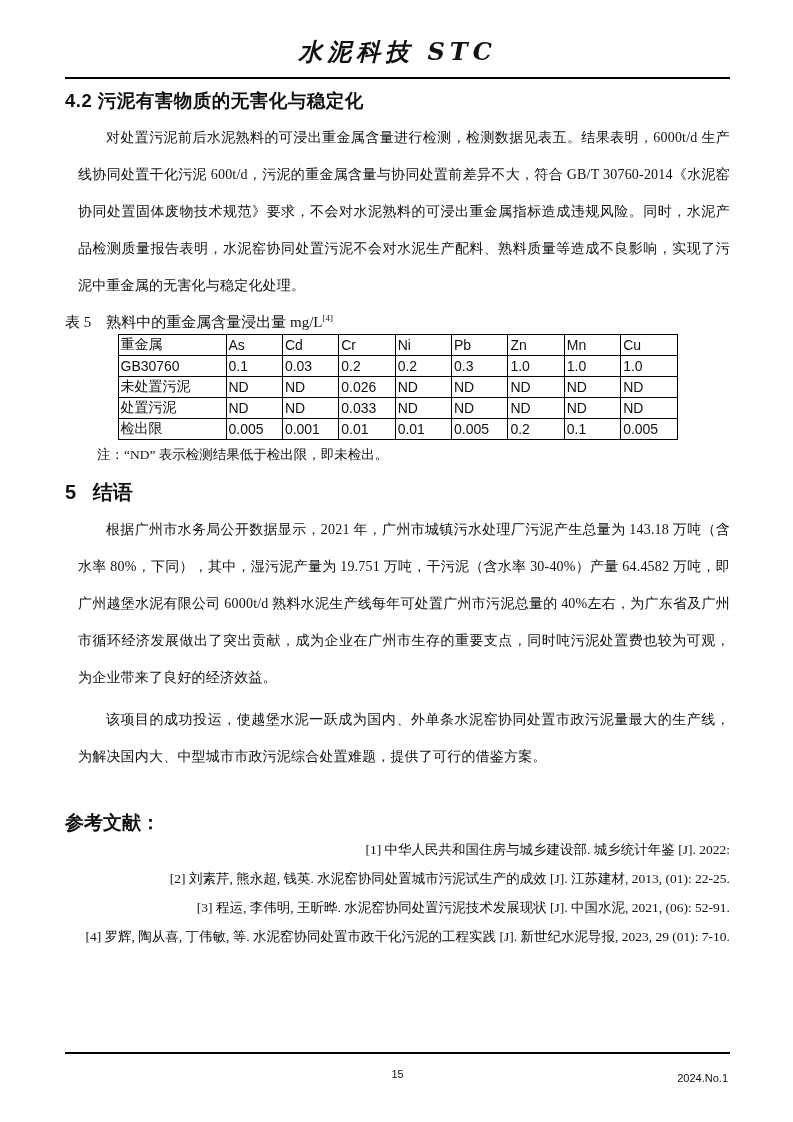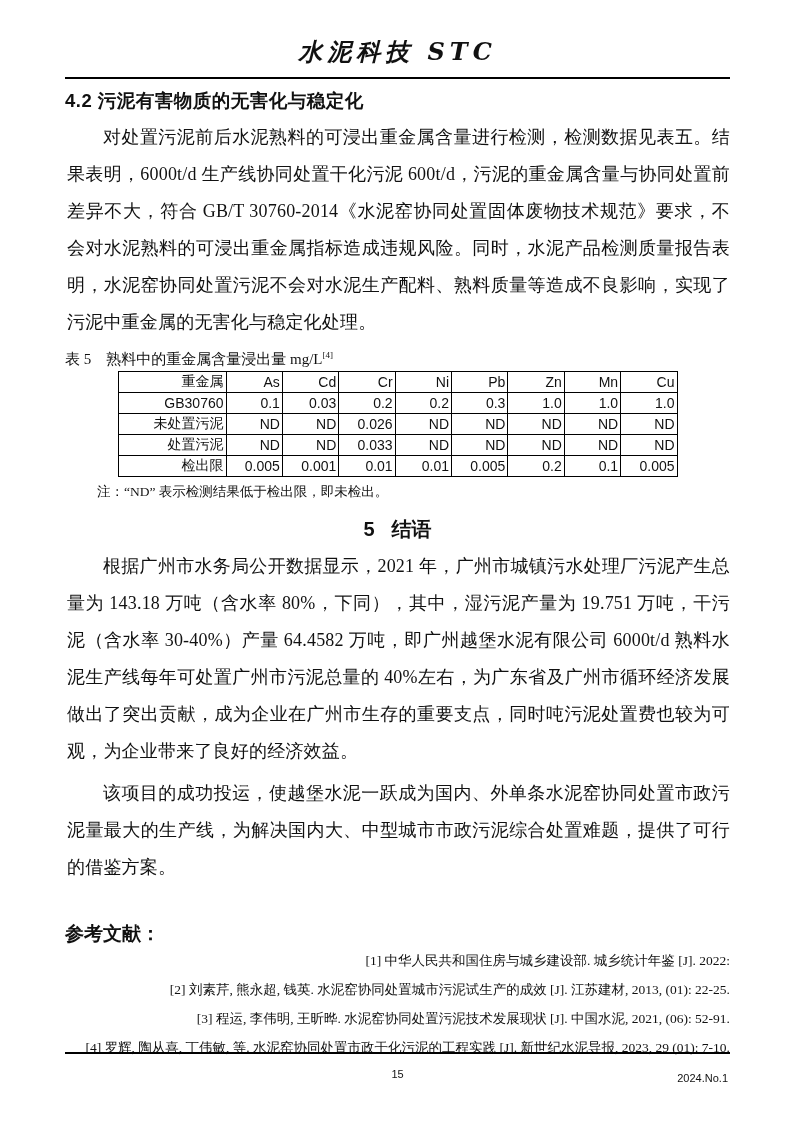--- a/index.html
+++ b/index.html
@@ -39,26 +39,25 @@
     line-height: 26px;
     letter-spacing: 0.5px;
   }
   .h5 {
     margin: 14px 0 0 0;
     font-family: "Liberation Sans", "DejaVu Sans", sans-serif;
     font-weight: bold;
     font-size: 20px;
     line-height: 28px;
     white-space: pre;
-    text-align: center;
   }
   
   .body-para {
-    margin: 5px 0 0 2px;
-    font-size: 18px;
+    margin: 5px 0 0 13px;
+    font-size: 14px;
     line-height: 37px;
     text-align: justify;
     text-indent: 2em;
     letter-spacing: 0.2px;
   }
   
   .table-caption {
     margin-top: 4px;
     text-align: left;
     font-size: 15px;
@@ -69,21 +68,21 @@
     margin: 2px auto 0 auto;
     width: 560px;
     border-collapse: collapse;
     table-layout: fixed;
     font-family: "Liberation Sans", "DejaVu Sans", sans-serif;
     font-size: 14px;
     border: 1.5px solid #000;
   }
   table.data-table td {
     border: 1px solid #000;
-    text-align: right;
+    text-align: left;
     vertical-align: middle;
     height: 20px;
     padding: 0 2px;
     overflow: hidden;
   }
   table.data-table td:first-child { width: 103px; }
   .table-note {
     margin: 6px 0 0 32px;
     font-size: 13.5px;
     line-height: 18px;

